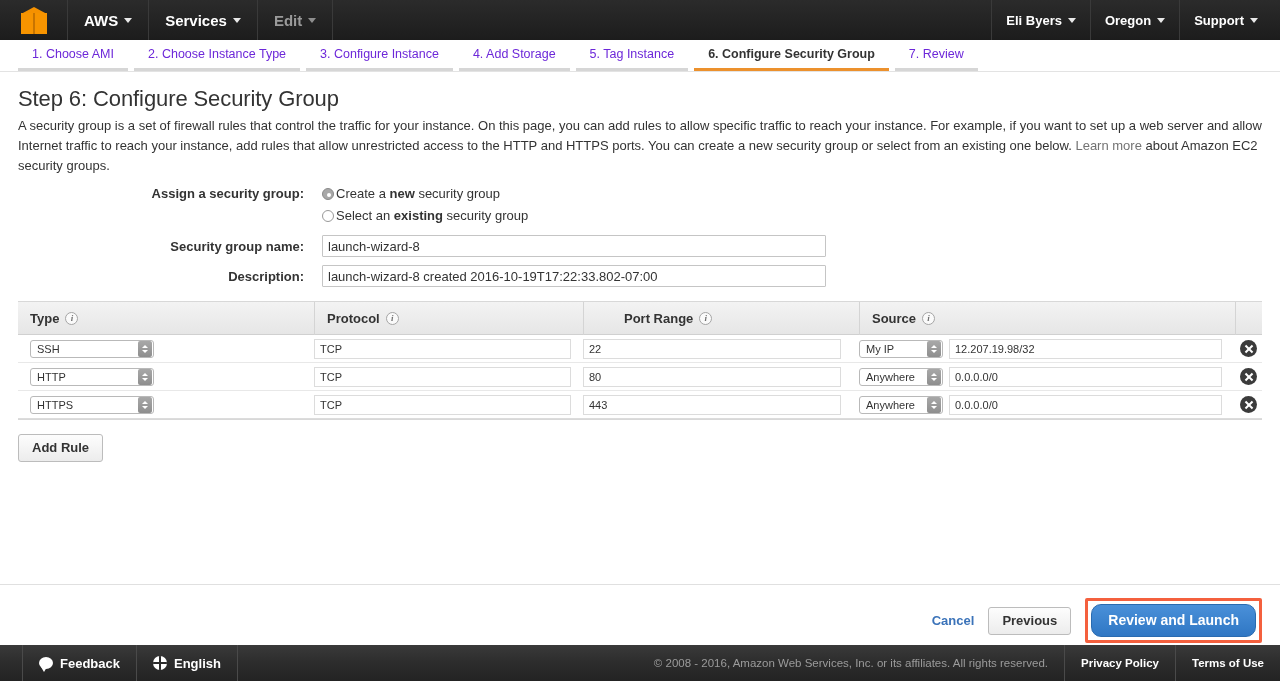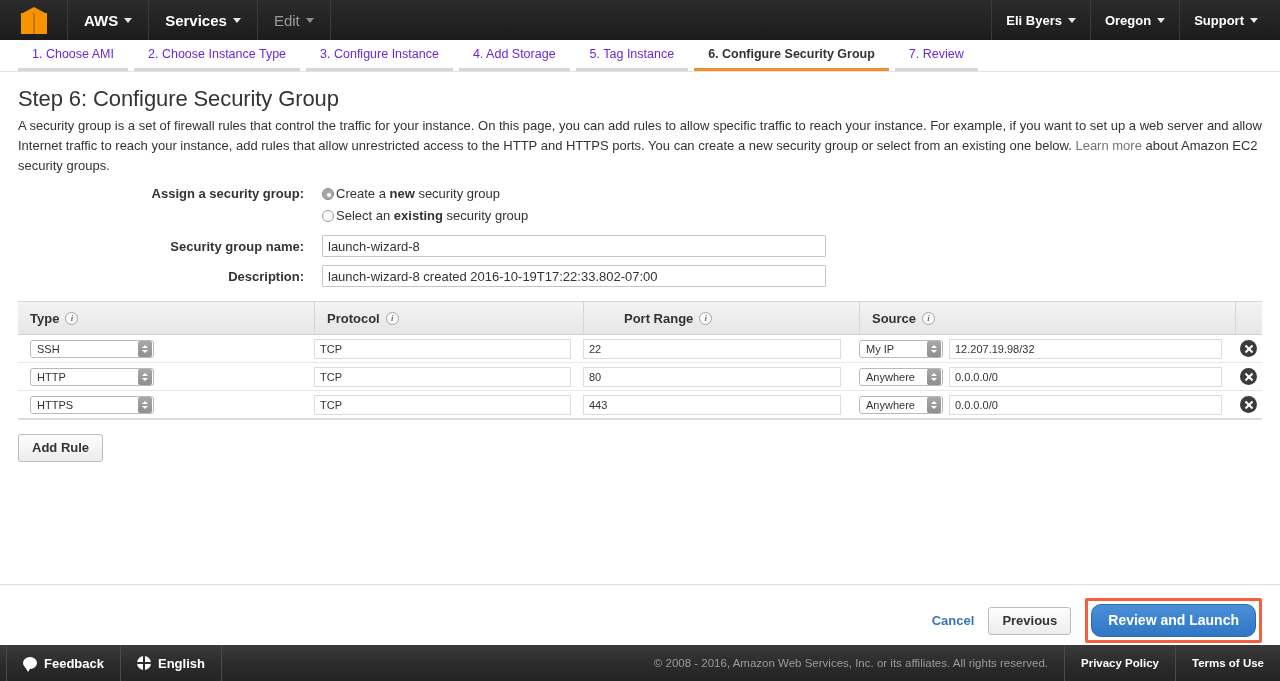--- a/index.html
+++ b/index.html
@@ -50,21 +50,21 @@
   }
 
   .nav-item {
     display: flex; align-items: center; gap: 6px;
     height: 40px; padding: 0 16px;
     font-size: 15px; font-weight: bold;
     color: #fff; cursor: pointer;
     border-right: 1px solid #3a3a3a;
     white-space: nowrap;
   }
-  .nav-item.dim { color: #9a9a9a; font-weight: normal; }
+  .nav-item.dim { color: #9a9a9a; font-weight: bold; }
   .topbar-right .nav-item {
     border-right: none;
     border-left: 1px solid #3a3a3a;
     font-size: 13px;
     padding: 0 14px;
   }
   .caret-down {
     width: 0; height: 0;
     border-left: 4px solid transparent;
     border-right: 4px solid transparent;
@@ -328,21 +328,21 @@
     color: #fff;
   }
   .bb-item {
     display: flex; align-items: center; gap: 7px;
     height: 36px; padding: 0 16px;
     font-size: 13px; font-weight: bold;
     cursor: pointer;
     border-right: 1px solid #4a4a4a;
     color: #fff;
   }
-  .bb-item:first-child { border-left: 1px solid #4a4a4a; margin-left: 6px; }
+  .bb-item:first-child { border-left: 1px solid #4a4a4a; margin-left: 22px; }
   .bubble-icon {
     width: 14px; height: 12px;
     background: #fff; border-radius: 7px/6px;
     position: relative;
   }
   .bubble-icon::after {
     content: "";
     position: absolute; bottom: -3px; left: 2px;
     width: 0; height: 0;
     border-left: 3px solid transparent;

